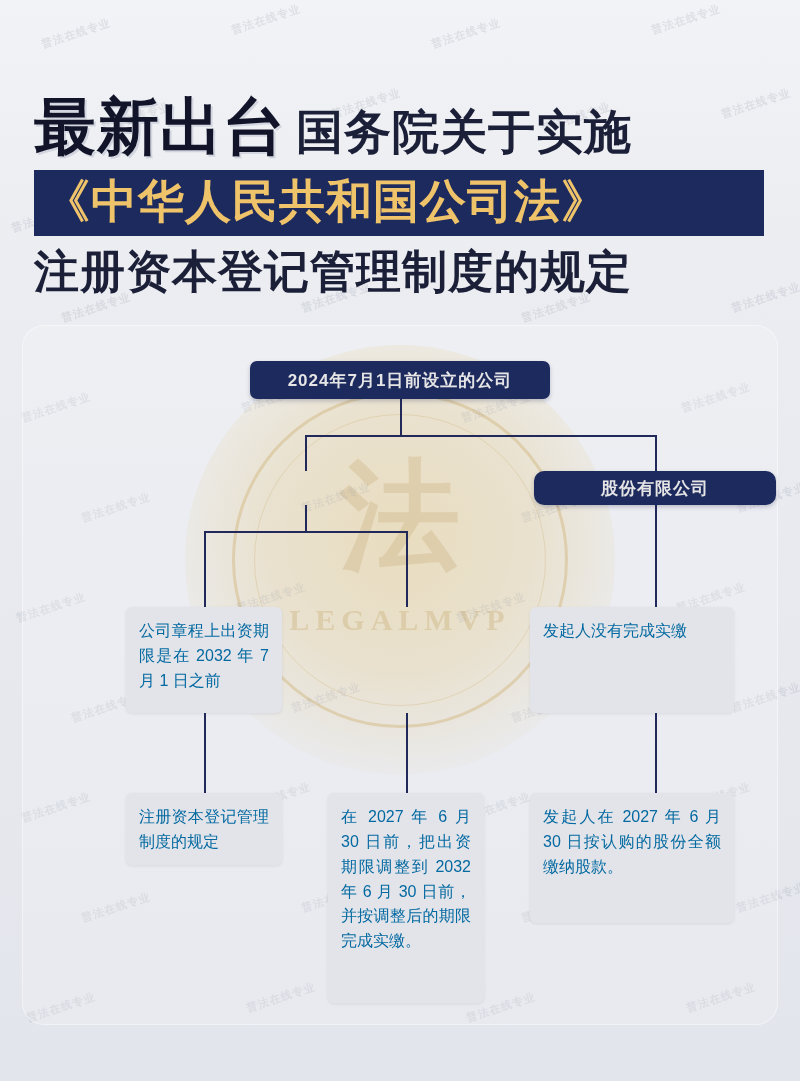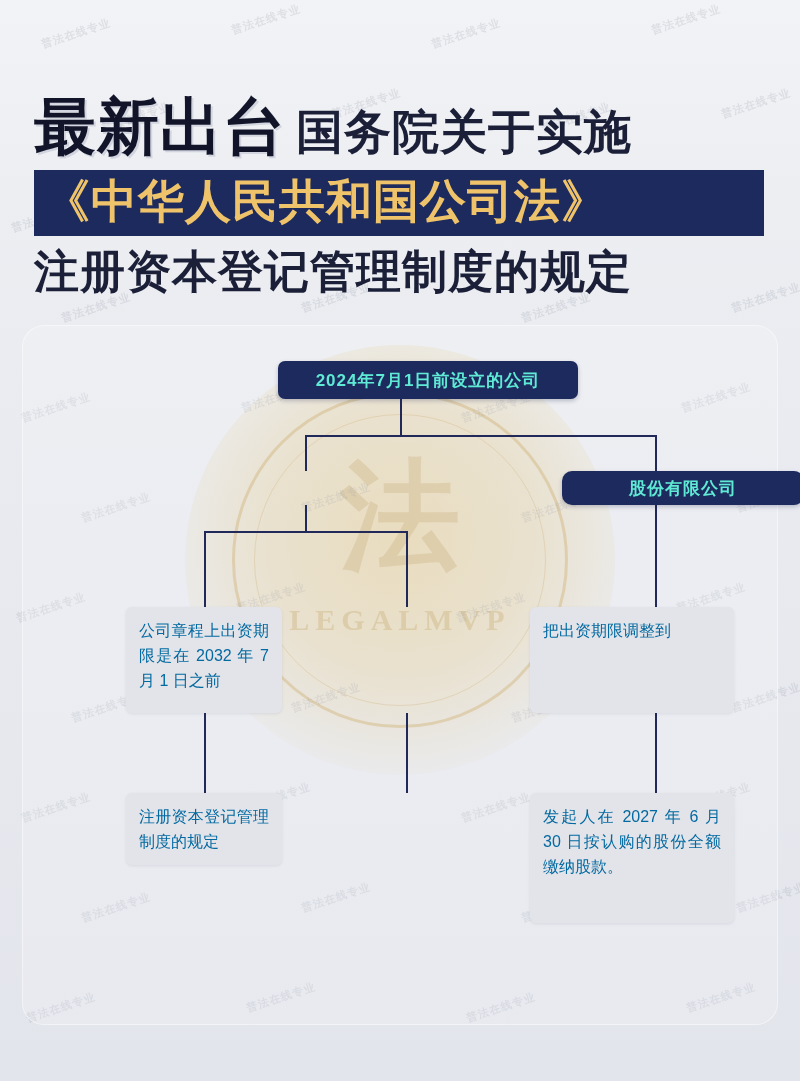--- a/index.html
+++ b/index.html
@@ -161,30 +161,29 @@
     position: absolute;
     inset: 0;
   }
   .node {
     position: absolute;
     box-sizing: border-box;
   }
   .node-blue {
     background: #1d2a5e;
     border-radius: 7px;
-    color: #5eead4;
+    color: #e5e5e5;
     font-weight: bold;
     font-size: 17px;
     display: flex;
     align-items: center;
     justify-content: center;
     text-align: center;
     letter-spacing: 1px;
     box-shadow: 0 2px 4px rgba(30,40,80,0.25);
-    margin-left: 28px;
   }
   .node-gray {
     background: #e3e4e9;
     border-radius: 6px;
     color: #0369a1;
     font-size: 16px;
     line-height: 1.55;
     padding: 12px 13px;
     text-align: justify;
     box-shadow: 0 1px 3px rgba(60,70,100,0.10);
@@ -293,27 +292,30 @@
       <div class="node node-blue" style="left:512px; top:146px; width:242px; height:34px; border-radius:10px;">
         <span>股份有限公司</span>
       </div>
 
       <div class="node node-gray" style="left:104px; top:282px; width:156px; height:106px;">
         <span>公司章程上出资期限是在 2032 年 7 月 1 日之前</span>
       </div>
 
 
       <div class="node node-gray" style="left:508px; top:282px; width:204px; height:106px;">
-        <span>把出资期限调整到</span>
+        <span>发起人没有完成实缴</span>
       </div>
 
       <div class="node node-gray" style="left:104px; top:468px; width:156px; height:72px;">
         <span>注册资本登记管理制度的规定</span>
       </div>
 
+      <div class="node node-gray" style="left:306px; top:468px; width:156px; height:210px;">
+        <span>在 2027 年 6 月 30 日前，把出资期限调整到 2032 年 6 月 30 日前，并按调整后的期限完成实缴。</span>
+      </div>
 
       <div class="node node-gray" style="left:508px; top:468px; width:204px; height:130px;">
         <span>发起人在 2027 年 6 月 30 日按认购的股份全额缴纳股款。</span>
       </div>
 
     </div>
   </div>
 
 </div>
 

